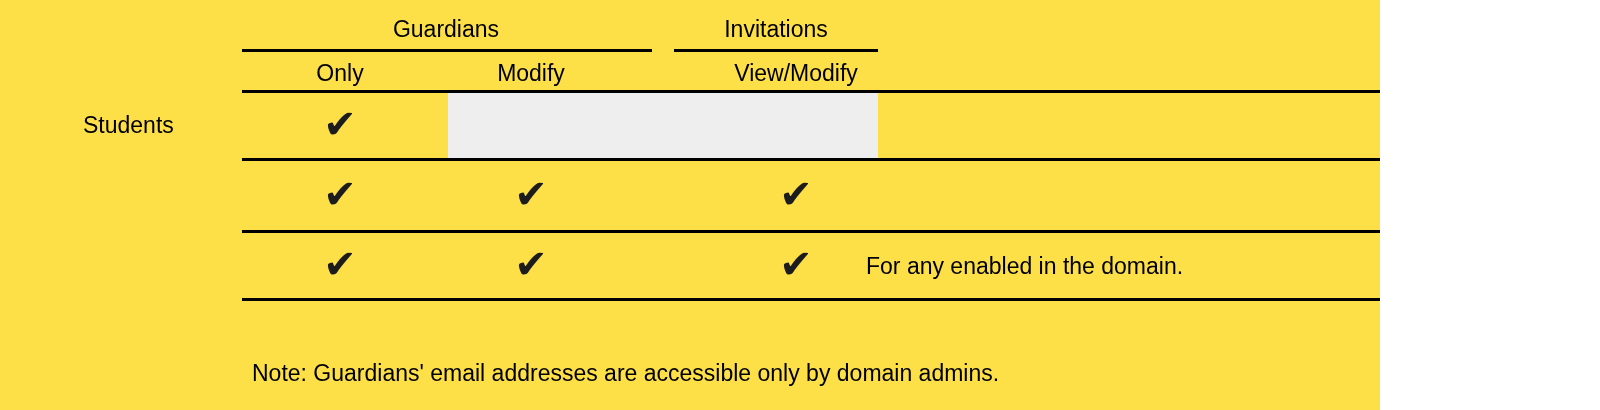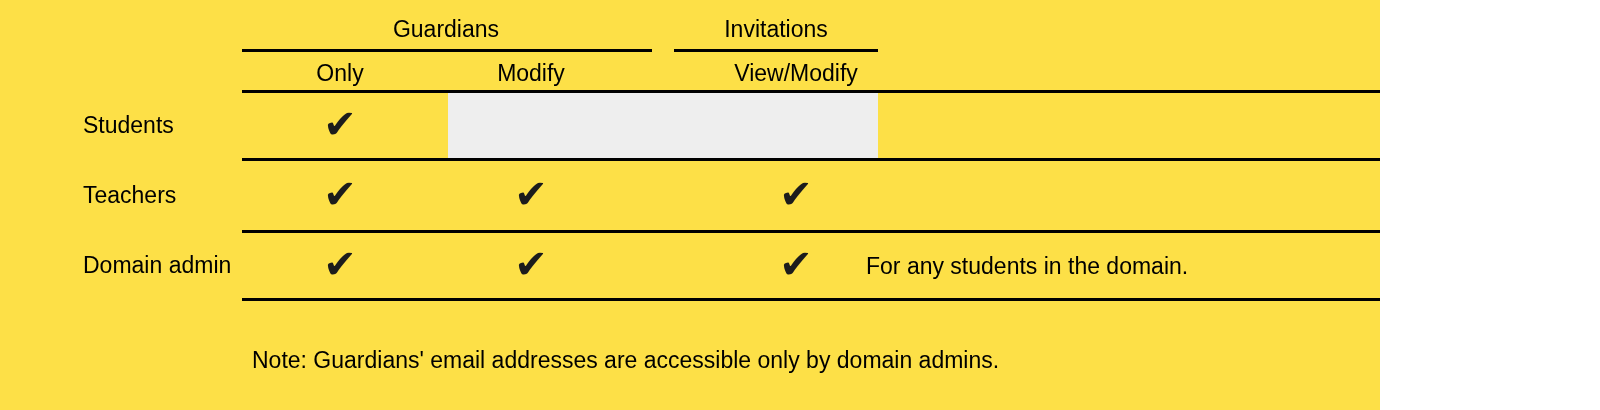--- a/index.html
+++ b/index.html
@@ -74,21 +74,21 @@
     position: absolute;
     left: 448px;
     top: 93px;
     width: 430px;
     height: 65px;
     background: #eeeeee;
   }
   .footnote {
     position: absolute;
     left: 252px;
-    top: 347px;
+    top: 360px;
     width: 1200px;
     line-height: 26px;
   }
   
   .r1 { top: 93px;  height: 65px; }
   .r2 { top: 161px; height: 69px; }
   .r3 { top: 233px; height: 65px; }
   
   .c1 { left: 240px; width: 200px; }
   .c2 { left: 429px; width: 204px; }
@@ -114,38 +114,36 @@
   <div class="rule" style="top:230px;"></div>
   <div class="rule" style="top:298px;"></div>
 
   <div class="disabled-cells"></div>
 
   <div class="row-label r1">Students</div>
   <div class="check-cell r1 c1">
     <span class="check">✔</span>
   </div>
 
-  <div class="row-label r2">Teachers</div>
   <div class="check-cell r2 c1">
     <span class="check">✔</span>
   </div>
   <div class="check-cell r2 c2">
     <span class="check">✔</span>
   </div>
   <div class="check-cell r2 c3">
     <span class="check">✔</span>
   </div>
 
-  <div class="row-label r3">Domain admin</div>
   <div class="check-cell r3 c1">
     <span class="check">✔</span>
   </div>
   <div class="check-cell r3 c2">
     <span class="check">✔</span>
   </div>
   <div class="check-cell r3 c3">
     <span class="check">✔</span>
   </div>
-  <div class="row-note r3">For any students in the domain.</div>
+  <div class="row-note r3">For any enabled in the domain.</div>
 
   <div class="footnote">Note: Guardians' email addresses are accessible only by domain admins.</div>
 
 </div>
 
 </body></html>

